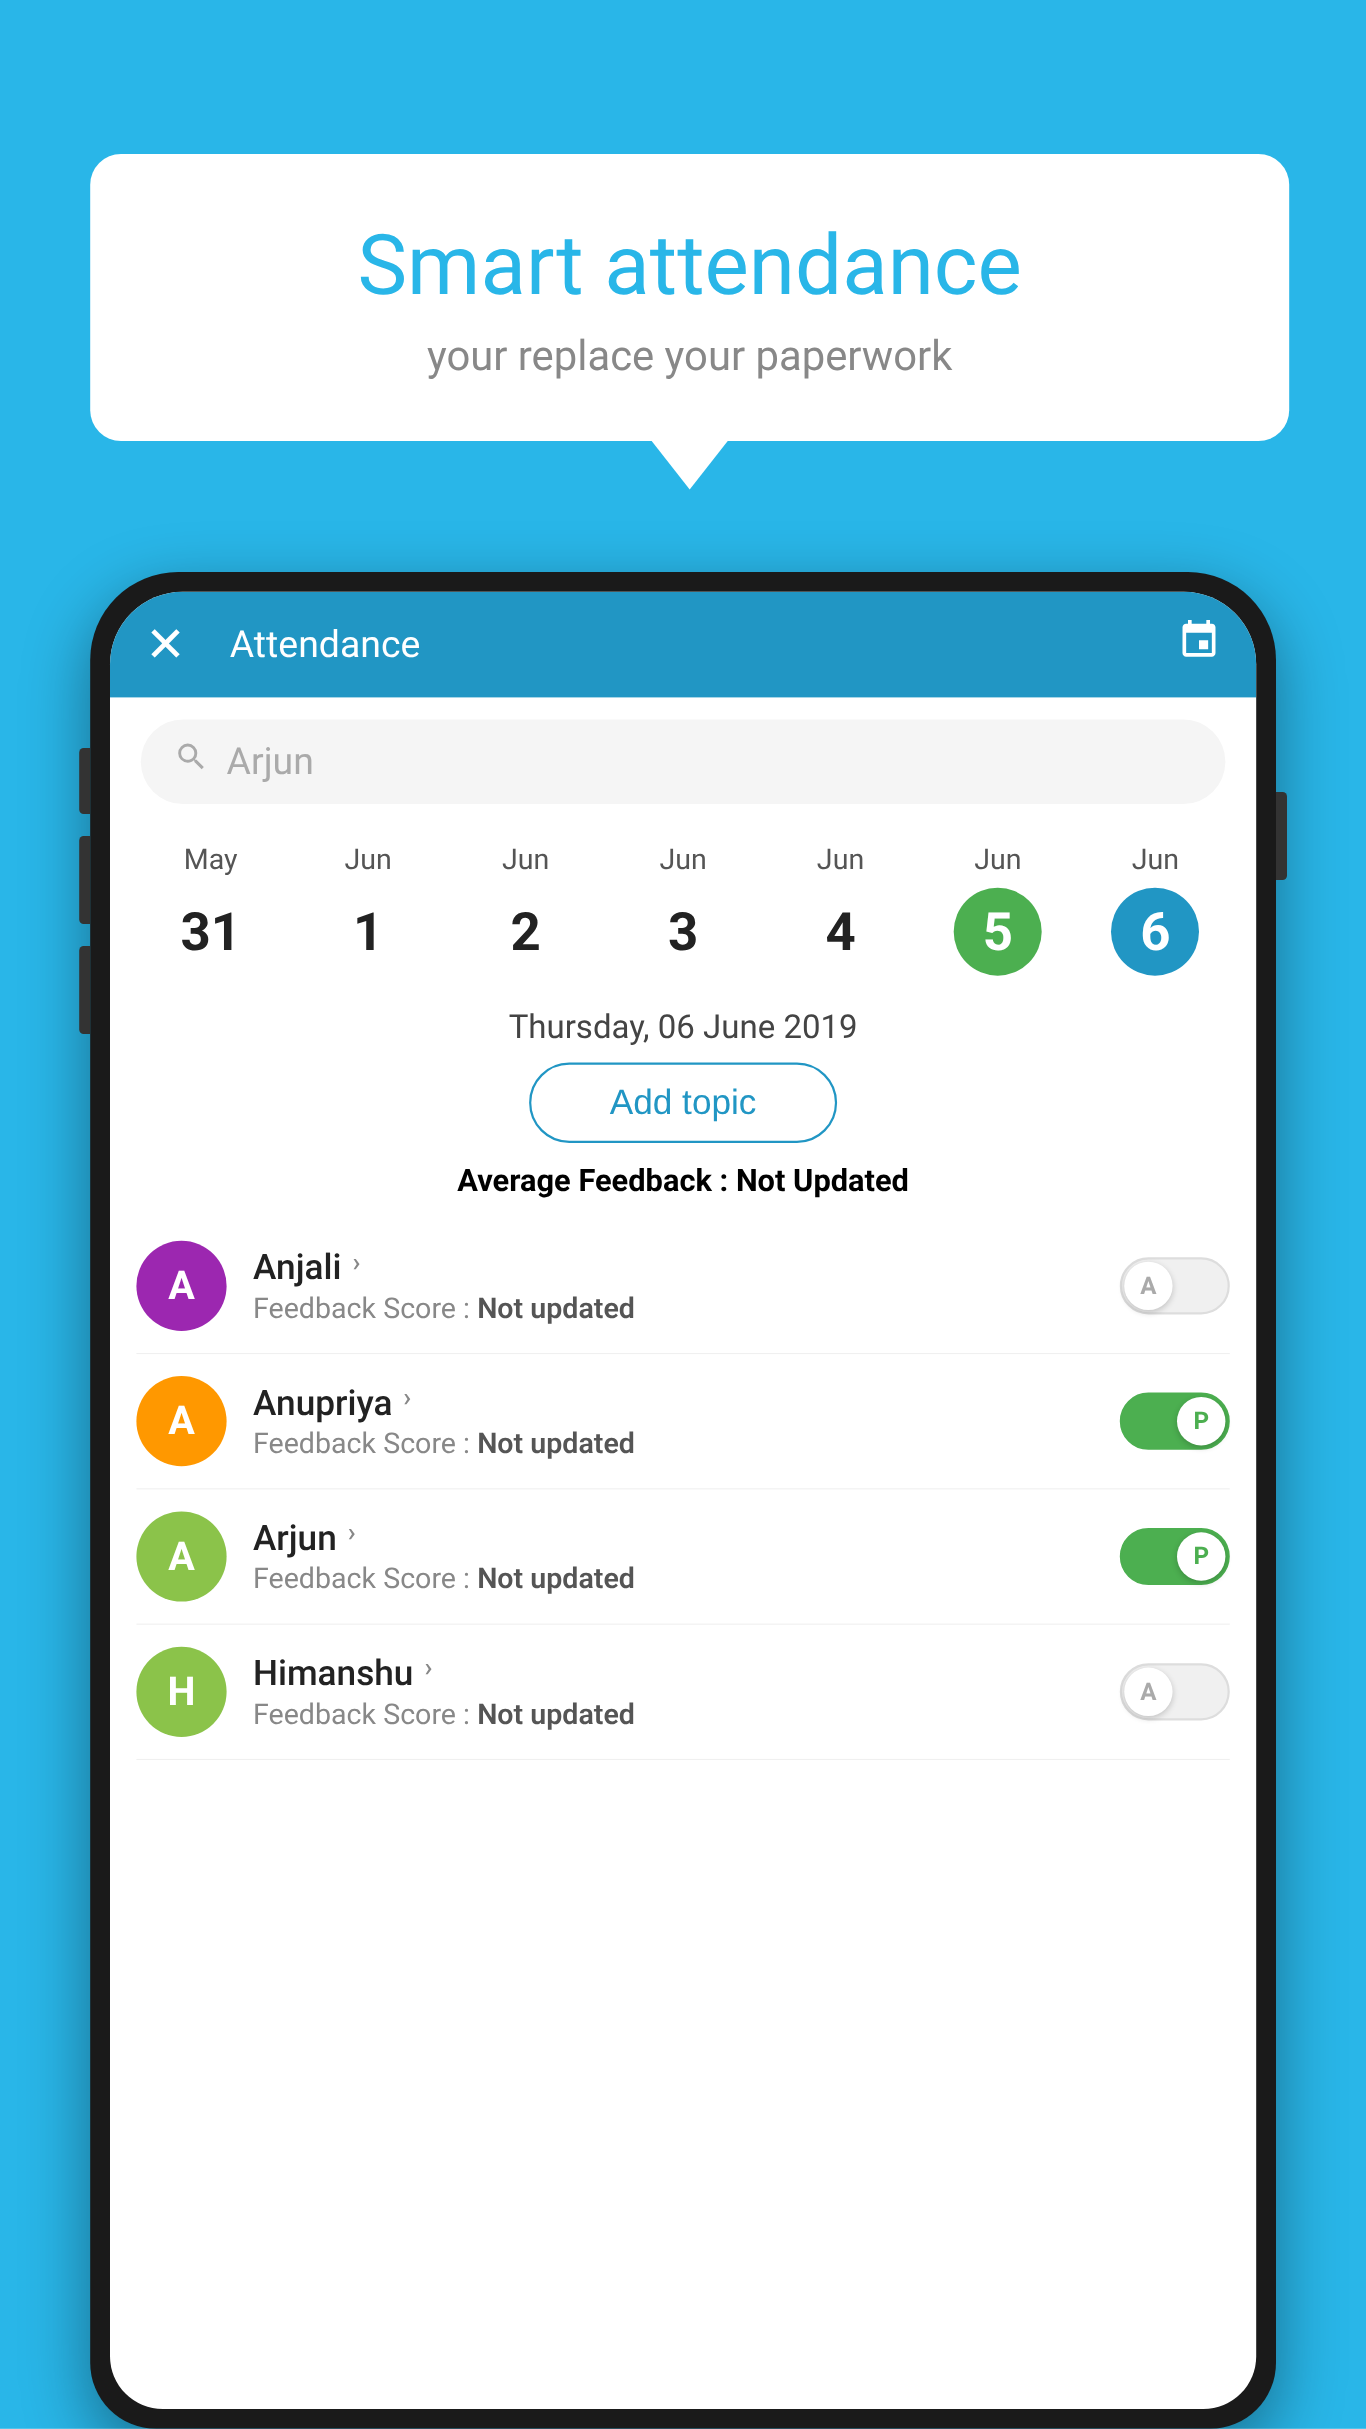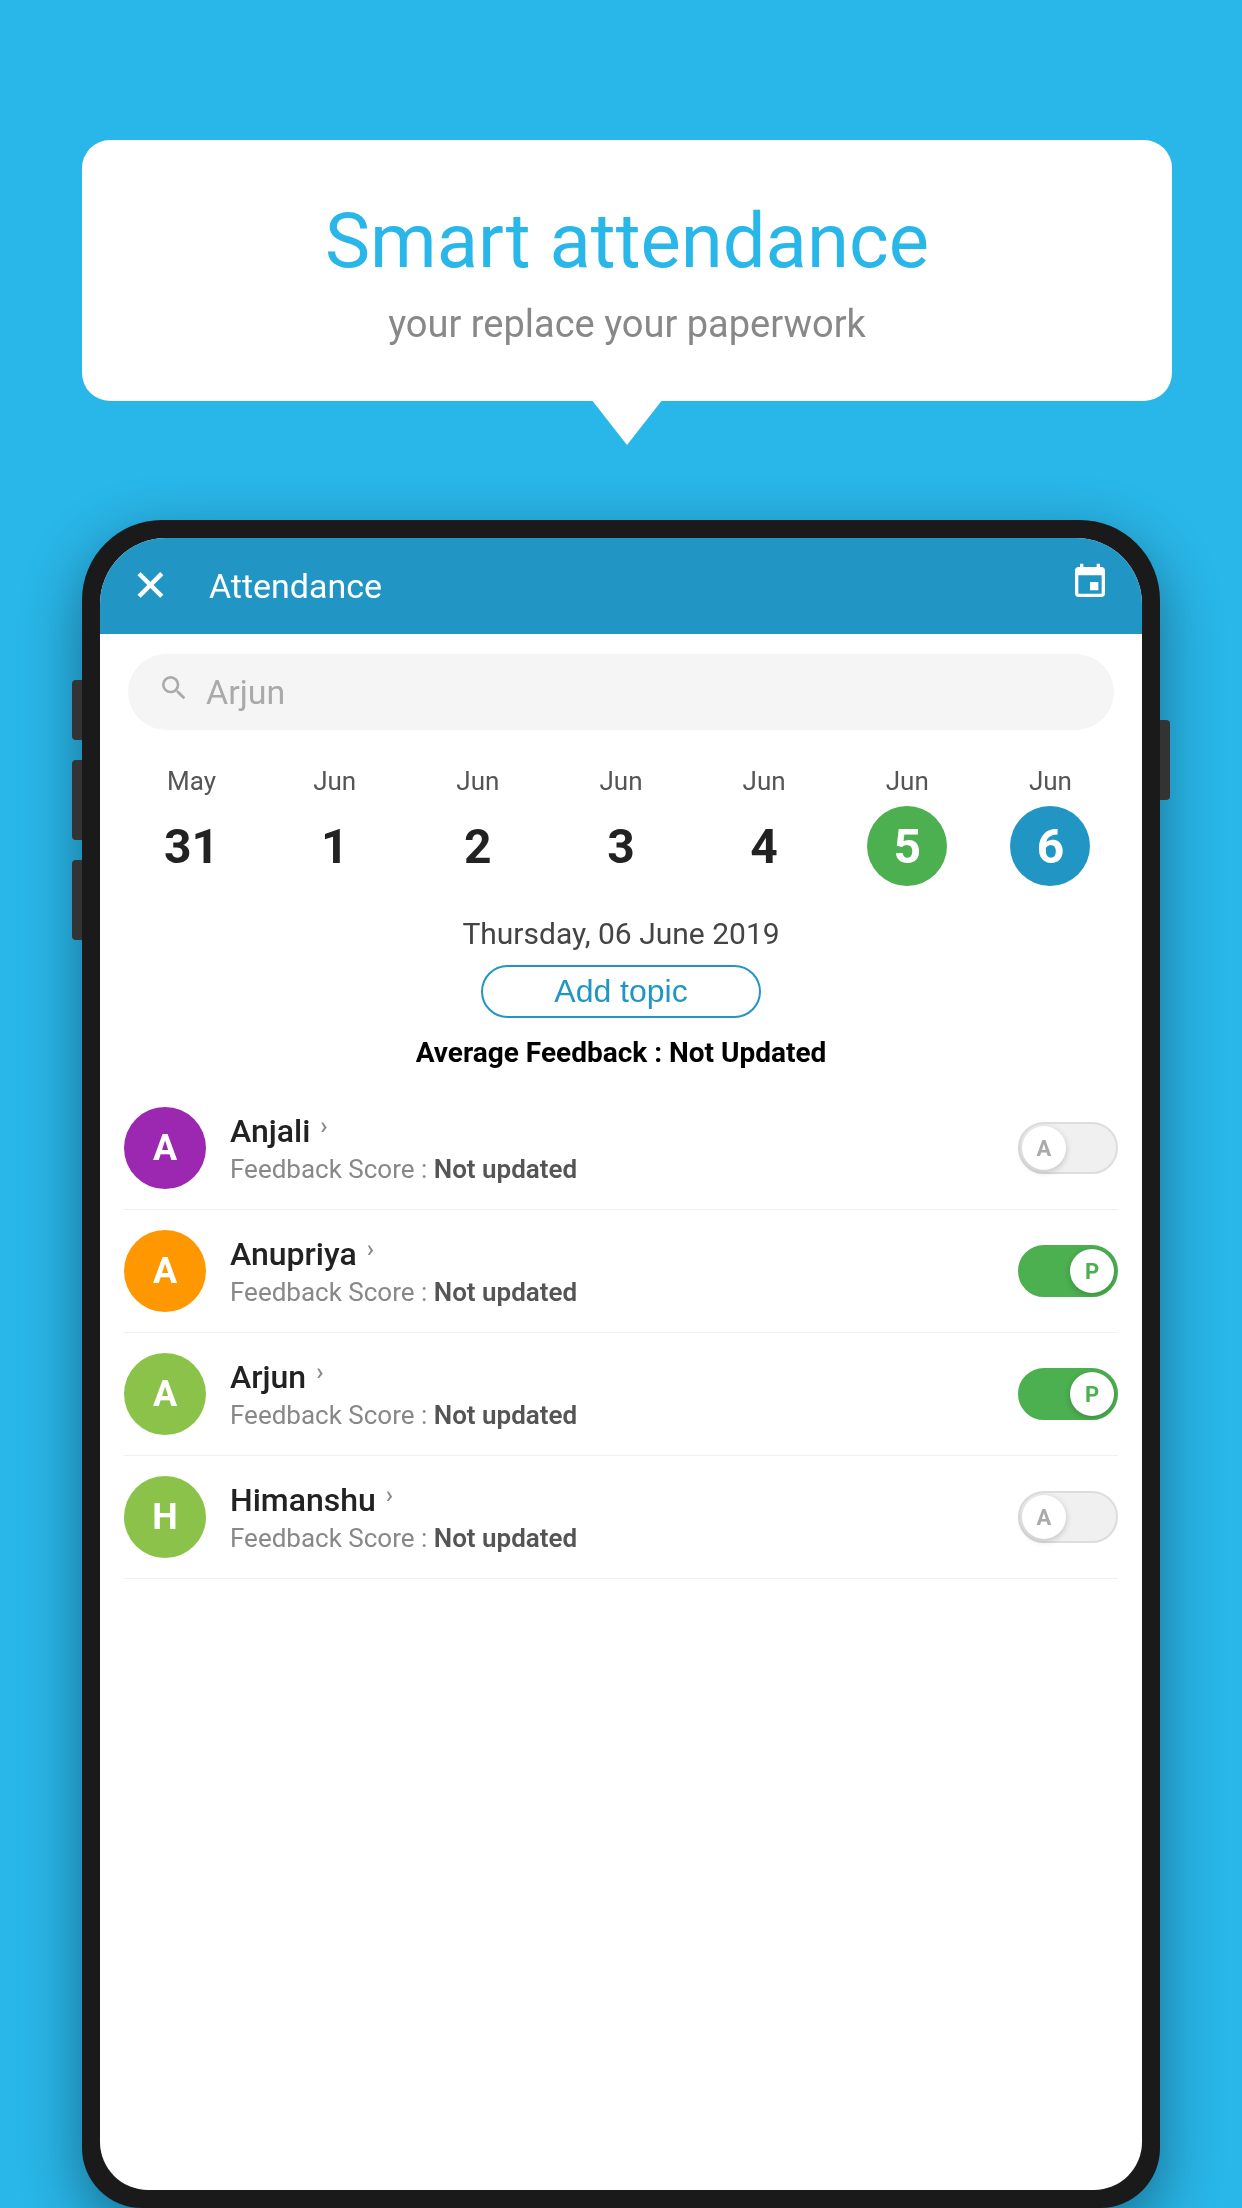--- a/index.html
+++ b/index.html
@@ -211,21 +211,21 @@
       margin: 10px 0 14px;
     }
 
     
     .add-topic-btn {
       display: block;
       margin: 0 auto 18px;
       width: 280px;
       border: 2px solid #2196c4;
       border-radius: 40px;
-      padding: 6px 40px;
+      padding: 16px 40px;
       text-align: center;
       color: #2196c4;
       font-size: 32px;
       background: white;
       cursor: pointer;
     }
 
     
     .avg-feedback {
       text-align: center;

